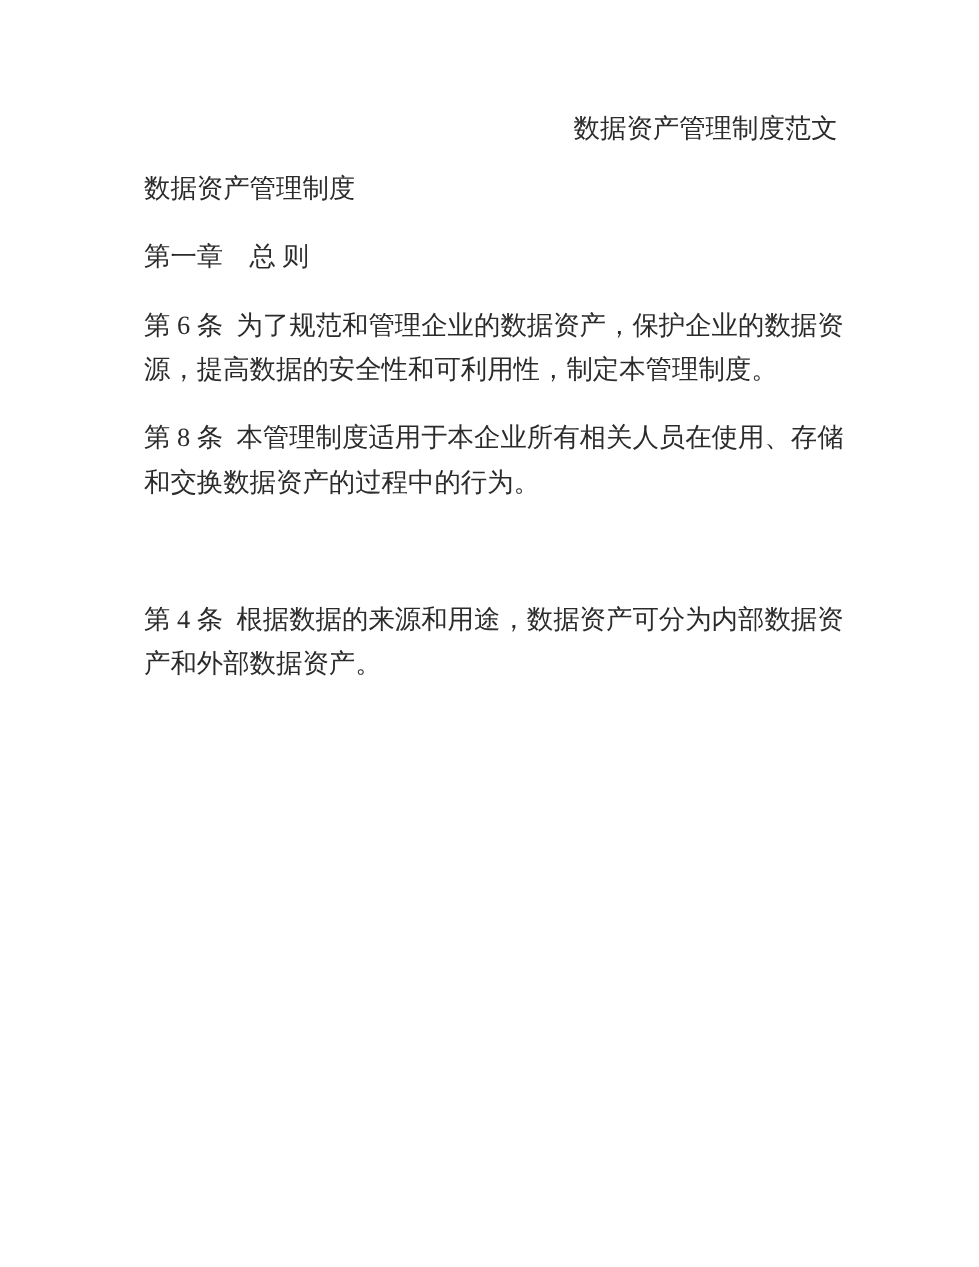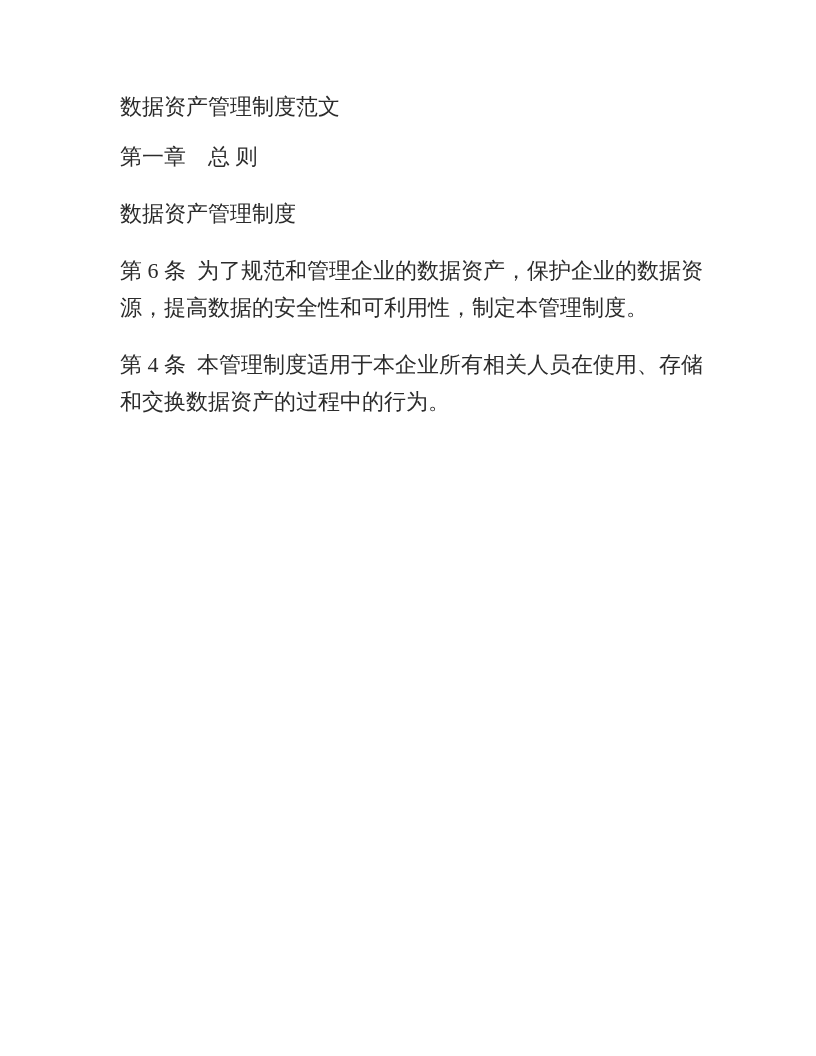--- a/index.html
+++ b/index.html
@@ -19,21 +19,21 @@
     width: 816px;
     height: 1056px;
     padding: 88px 118px 40px 120px;
     background: #ffffff;
     overflow: hidden;
   }
   .doc-title {
     font-size: 22px;
     line-height: 37px;
     font-weight: normal;
-    text-align: left;
+    text-align: right;
     margin: 0 0 13px 0;
     white-space: pre;
   }
   .para {
     font-size: 22px;
     line-height: 37px;
     margin: 0 0 20px 0;
     white-space: pre;
   }
   .blank-line {
@@ -41,30 +41,32 @@
     margin: 0 0 20px 0;
   }
 </style>
 </head>
 <body>
 
 <div class="page">
 
   <h1 class="doc-title">数据资产管理制度范文</h1>
 
+  <p class="para">数据资产管理制度</p>
+
   <p class="para">第一章　总 则</p>
-
-  <p class="para">数据资产管理制度</p>
 
   <p class="para">第 6 条  为了规范和管理企业的数据资产，保护企业的数据资
 源，提高数据的安全性和可利用性，制定本管理制度。</p>
 
-  <p class="para">第 4 条  本管理制度适用于本企业所有相关人员在使用、存储
+  <p class="para">第 8 条  本管理制度适用于本企业所有相关人员在使用、存储
 和交换数据资产的过程中的行为。</p>
 
   <div class="blank-line"></div>
 
 
 
+  <p class="para">第 4 条  根据数据的来源和用途，数据资产可分为内部数据资
+产和外部数据资产。</p>
 
 
 
 </div>
 
 </body></html>

